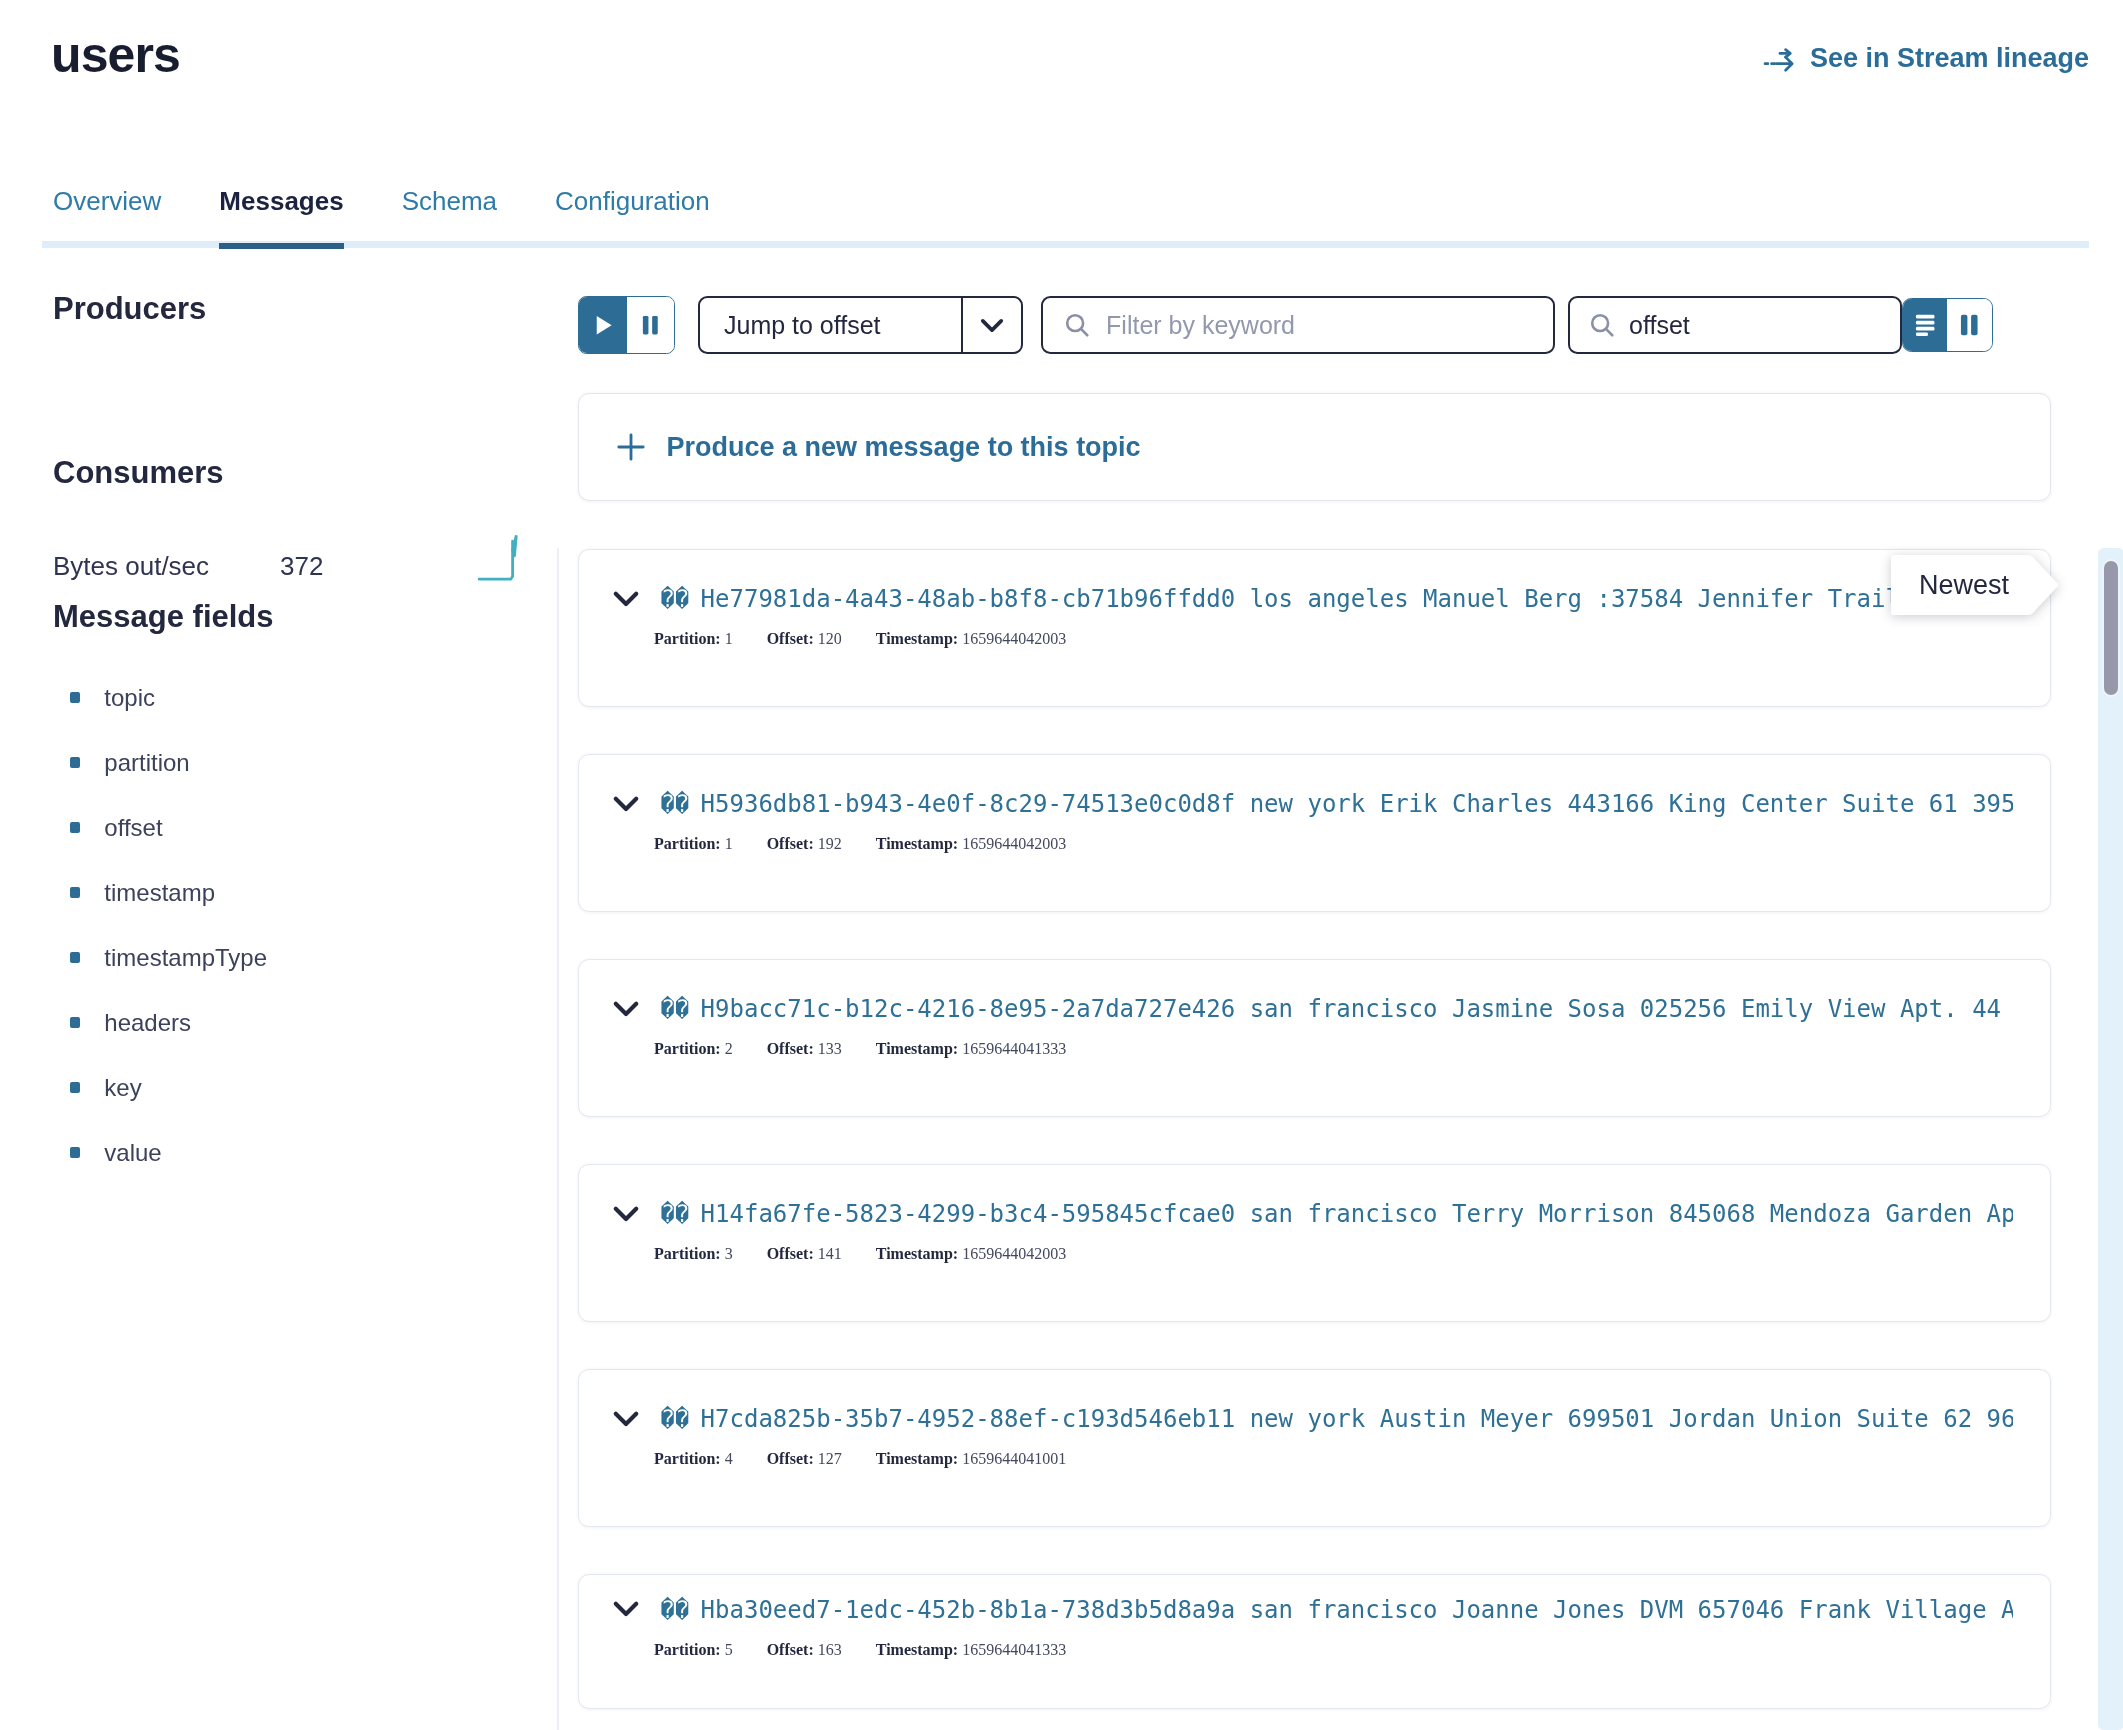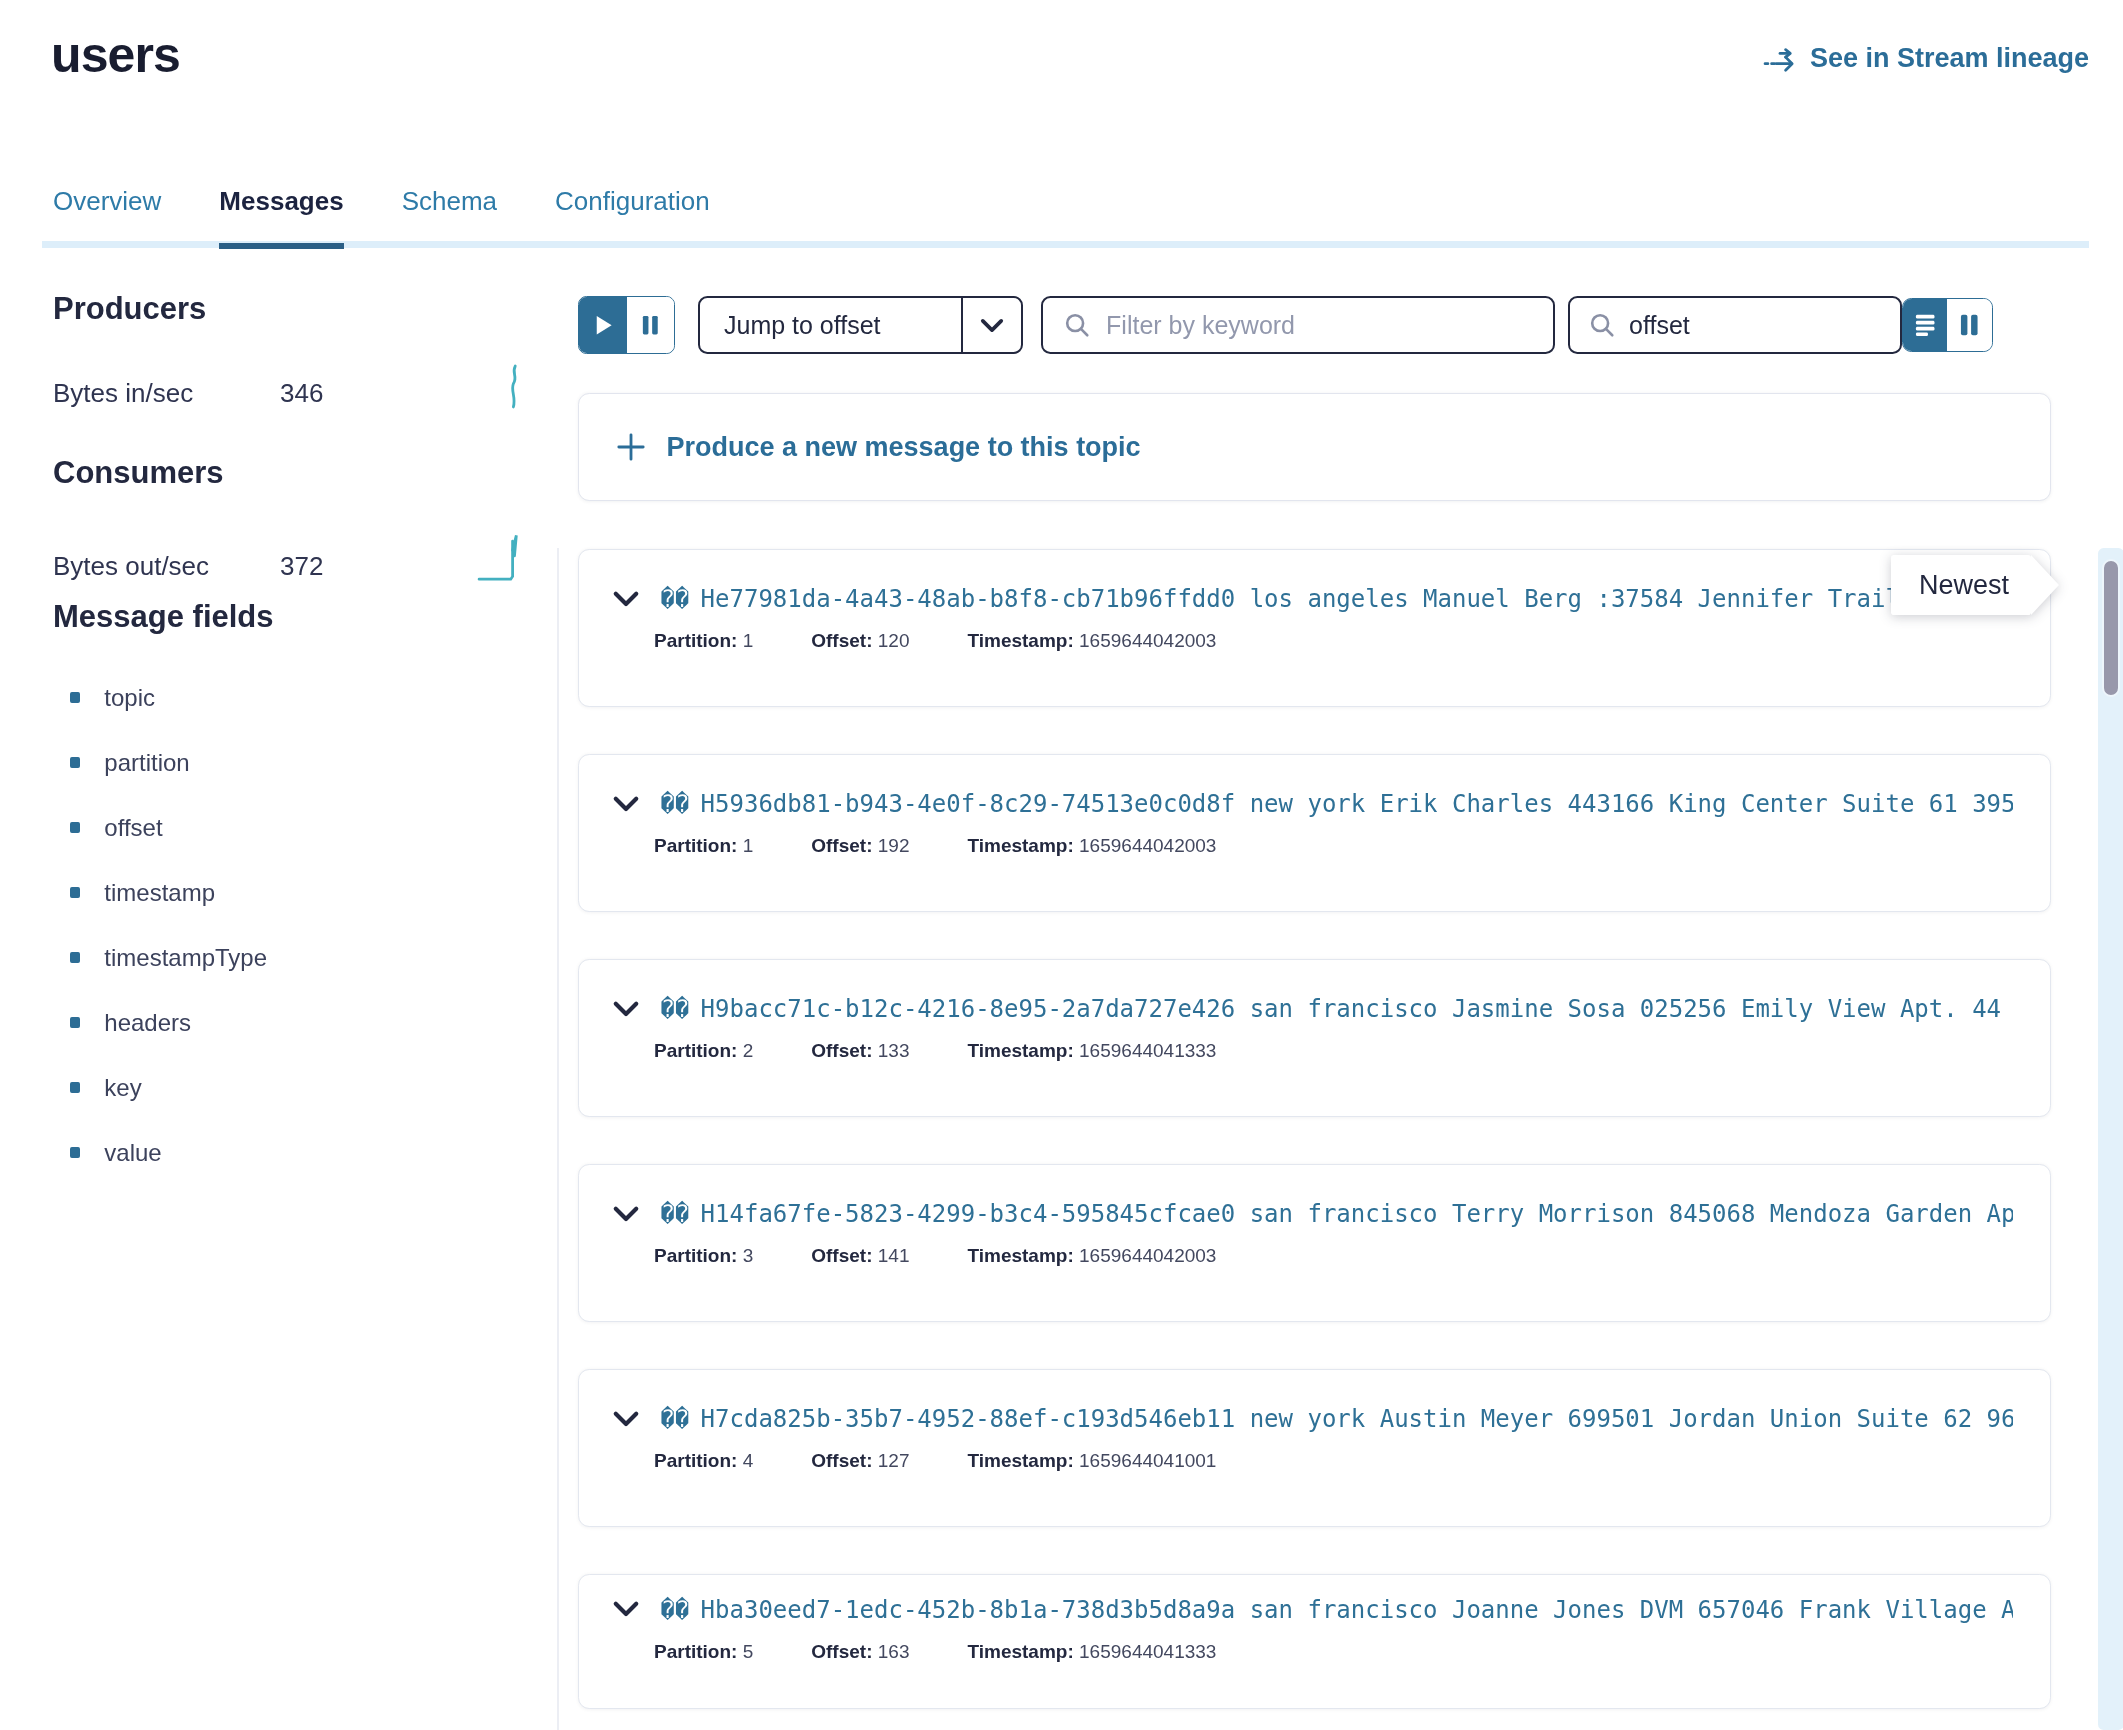--- a/index.html
+++ b/index.html
@@ -63,22 +63,22 @@
 
   
   .msg-area-divider{ position:absolute; left:557px; top:548px; width:1.9px; height:1182px; background:#eceef4; }
   .messages{ margin-top:48px; display:flex; flex-direction:column; gap:47px; }
   .msg-card{ width:1473px; height:158px; background:#fff; border:1.9px solid #e3e7ef; border-radius:11.2px;
     box-shadow:0 0.9px 3.7px rgba(25,29,48,.05); padding:35px 37px 0 33px; overflow:hidden; }
   .msg-card:last-child{ height:135px; padding-top:20.5px; }
   .msg-line1{ display:flex; align-items:center; gap:20.5px; }
   .msg-key{ font-family:"DejaVu Sans Mono", monospace; font-size:24px; color:#2e7096; white-space:nowrap; overflow:hidden; flex:1; }
   .msg-key .binary{ margin-right:11.2px; }
-  .msg-line2{ margin-top:17px; padding-left:42px; display:flex; gap:58px;
-    font-family:Liberation Sans, sans-serif; font-size:19px; color:#43485f; white-space:nowrap; }
+  .msg-line2{ margin-top:17px; padding-left:42px; display:flex; gap:34px;
+    font-family:Liberation Serif, serif; font-size:16px; color:#43485f; white-space:nowrap; }
   .msg-line2 b{ color:#23283f; font-weight:700; }
 
   
   .scroll-track{ position:absolute; left:2098px; top:548px; width:26px; height:1182px; background:#e3f1fa; border-radius:5.6px; }
   .scroll-thumb{ position:absolute; left:3.7px; top:11.2px; width:18.6px; height:138px; background:#9898ab; border-radius:9.3px;
     border:2.8px solid #eef6fc; cursor:grab; }
 
   
   .tooltip{ position:absolute; left:1891px; top:555px; height:60px; z-index:5; display:flex; align-items:center;
     filter:drop-shadow(0 2.8px 5.6px rgba(25,29,48,.22)); }
@@ -113,29 +113,20 @@
     <div class="tab">Overview</div>
     <div class="tab active">Messages</div>
     <div class="tab">Schema</div>
     <div class="tab">Configuration</div>
   </nav>
 
   <aside class="sidebar">
 
     <section class="side-section" style="top:0;">
       <h2 class="side-heading">Producers</h2>
-      <div class="metric-row">
-        <span class="metric-label">Bytes in/sec</span>
-        <span class="metric-value">346</span>
-        <span class="spark">
-          <svg width="18.6" height="45" viewBox="0 0 20 48" fill="none" stroke="#43b0c0" stroke-width="3" stroke-linecap="round">
-            <path d="M11 2 C7 10 14 13 9 21 C6 28 12 36 9 46"></path>
-          </svg>
-        </span>
-      </div>
     </section>
 
     <section class="side-section" style="top:164px;">
       <h2 class="side-heading">Consumers</h2>
       <div class="metric-row">
         <span class="metric-label">Bytes out/sec</span>
         <span class="metric-value">372</span>
         <span class="spark">
           <svg width="47" height="54" viewBox="0 0 50 58" fill="none" stroke="#43b0c0" stroke-width="3" stroke-linecap="round">
             <path d="M2 55 H36 L38 52 V14"></path>

